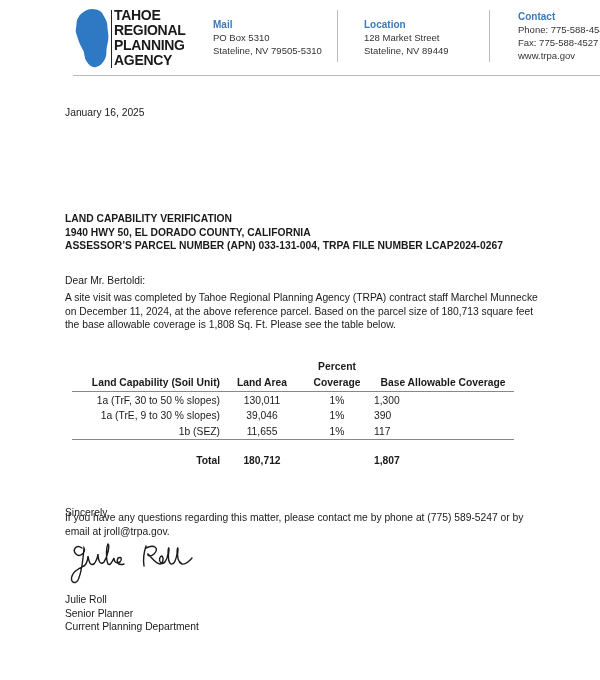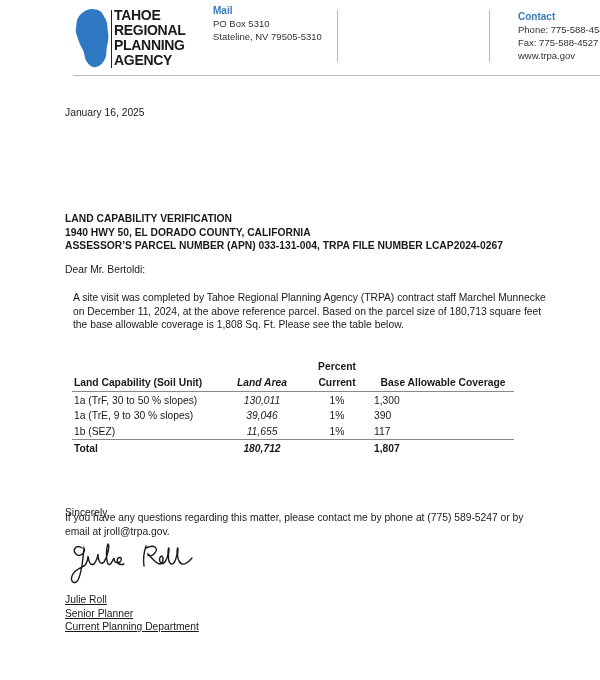--- a/index.html
+++ b/index.html
@@ -6,49 +6,49 @@
     html, body { width: 600px; height: 680px; background: #ffffff; overflow: hidden; }
     body { position: relative; font-family: "Liberation Sans", sans-serif; color: #1a1a1a; }
 
     
     .letterhead { position: absolute; left: 0; top: 0; width: 582px; height: 78px; margin-left: 41px; }
     .logo-map { position: absolute; left: 32px; top: 8px; width: 38px; height: 60px; }
     .logo-rule { position: absolute; left: 70px; top: 10px; width: 1px; height: 58px; background: #222; }
     .logo-text { position: absolute; left: 73px; top: 8px; font-family: "Liberation Sans", sans-serif; font-weight: bold; font-size: 14px; line-height: 15px; color: #1a1a1a; letter-spacing: -0.3px; }
     .logo-text div { white-space: nowrap; }
 
-    .hcol { position: absolute; top: 4px; font-size: 9.5px; line-height: 13px; color: #333; white-space: nowrap; }
+    .hcol { position: absolute; top: 18px; font-size: 9.5px; line-height: 13px; color: #333; white-space: nowrap; }
     .hcol .head { font-weight: bold; color: #3a7ab8; font-size: 10px; }
     .hcol.mail { left: 172px; }
     .hcol.loc { left: 323px; }
     .hcol.contact { left: 477px; top: 10px; }
     .vrule { position: absolute; top: 10px; width: 1px; height: 52px; background: #bbb; }
     .vrule.r1 { left: 296px; }
     .vrule.r2 { left: 448px; }
     .hrule { position: absolute; left: 32px; top: 75px; width: 538px; height: 1px; background: #bbb; }
 
     
     .body-text { font-size: 10.3px; line-height: 13.5px; color: #1a1a1a; position: absolute; left: 65px; }
     .date { top: 106px; }
     .subject { top: 212px; font-weight: bold; }
-    .greeting { top: 263px; }
-    .para1 { top: 291px; width: 480px; margin-left: 8px; }
+    .greeting { top: 274px; }
+    .para1 { top: 291px; width: 480px; }
     .para2 { top: 483px; width: 480px; margin-top: 28px; }
     .closing { top: 506px; }
-    .sig-block { top: 593px; text-decoration: underline; }
+    .sig-block { top: 593px; }
 
     
     .lc-table { position: absolute; left: 72px; top: 360px; width: 442px; border-collapse: collapse; font-size: 10.3px; line-height: 13px; }
     .lc-table th { font-weight: bold; vertical-align: bottom; padding: 0 2px 2px 2px; border-bottom: 1.5px solid #888; }
     .lc-table td { padding: 1.5px 2px 1px 2px; }
-    .lc-table .c1 { text-align: left; width: 150px; }
-    .lc-table .c2 { text-align: center; width: 80px; font-style: italic; }
+    .lc-table .c1 { text-align: right; width: 150px; }
+    .lc-table .c2 { text-align: center; width: 80px; }
     .lc-table .c3 { text-align: center; width: 70px; }
     .lc-table .c4 { width: 142px; }
-    .lc-table tr.total td { font-weight: bold; border-top: 1.5px solid #888; padding-top: 2px; }
+    .lc-table tr.total td { font-weight: bold; border-top: 1.5px solid #888; padding-top: 14px; }
 
     
     .signature { position: absolute; left: 68px; top: 538px; width: 135px; height: 50px; }
   </style>
 </head>
 <body>
 
 <div class="letterhead">
   <svg class="logo-map" viewBox="0 0 38 60">
     <path d="M14 2 C18 0 24 1 27 3 C30 5 31 9 33 12 C35 16 34 20 35 24 C36 29 35 34 34 38 C33 43 34 47 32 51 C30 55 27 58 23 59 C19 60 16 57 14 54 C11 50 12 46 10 42 C8 38 6 35 5 31 C4 27 2 24 3 20 C4 16 3 13 5 10 C7 6 10 4 14 2 Z" fill="#2f78c4"></path>
@@ -60,20 +60,25 @@
     <div>PLANNING</div>
     <div>AGENCY</div>
   </div>
 
   <div class="hcol mail">
     <div class="head">Mail</div>
     <div>PO Box 5310</div>
     <div>Stateline, NV 79505-5310</div>
   </div>
   <div class="vrule r1"></div>
+  <div class="hcol loc">
+    <div class="head">Location</div>
+    <div>128 Market Street</div>
+    <div>Stateline, NV 89449</div>
+  </div>
   <div class="vrule r2"></div>
   <div class="hcol contact">
     <div class="head">Contact</div>
     <div>Phone:  775-588-4547</div>
     <div>Fax:  775-588-4527</div>
     <div>www.trpa.gov</div>
   </div>
   <div class="hrule"></div>
 </div>
 
@@ -88,21 +93,21 @@
 <div class="body-text greeting">Dear Mr. Bertoldi:</div>
 <div class="body-text para1">A site visit was completed by Tahoe Regional Planning Agency (TRPA) contract staff Marchel Munnecke on December 11, 2024, at the above reference parcel. Based on the parcel size of 180,713 square feet the base allowable coverage is 1,808 Sq. Ft. Please see the table below.</div>
 
 <table class="lc-table">
   <thead>
     <tr>
       <th class="c1">Land Capability (Soil Unit)</th>
       <th class="c2">Land Area</th>
       <th class="c3">
         <div style="margin-bottom:3px;">Percent</div>
-        <div>Current</div>
+        <div>Coverage</div>
       </th>
       <th class="c4">Base Allowable Coverage</th>
     </tr>
   </thead>
   <tbody>
     <tr>
       <td class="c1">1a (TrF, 30 to 50 % slopes)</td>
       <td class="c2">130,011</td>
       <td class="c3">1%</td>
       <td class="c4">1,300</td>

